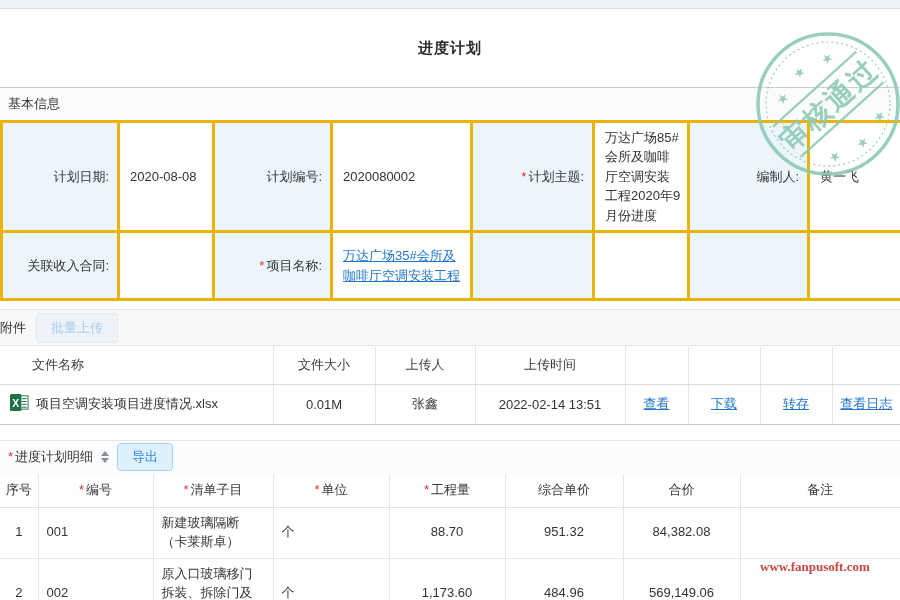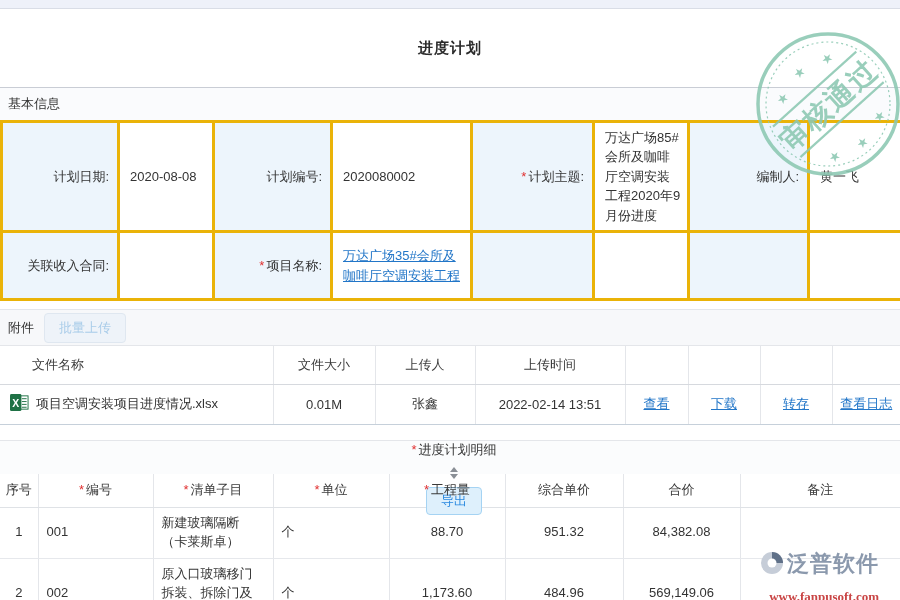--- a/index.html
+++ b/index.html
@@ -24,41 +24,41 @@
   .form-table td.lbl { background:#edf5fc; text-align:right; padding:4px 8px 4px 4px; }
   .form-table td.val { background:#fff; padding:4px 6px 4px 10px; }
   .form-table tr.r1 { height:110px; }
   .form-table tr.r2 { height:68px; }
   .req { color:#e03030; margin-right:2px; }
   .link { color:#2276c8; text-decoration:underline; cursor:pointer; }
 
   
   .attach-bar {
     margin-top:8px; border-top:1px solid #e4e6ea; border-bottom:1px solid #e4e6ea;
-    background:#f7f8fa; height:37px; display:flex; align-items:center; gap:10px; padding-left:8px;
+    background:#f7f8fa; height:37px; display:flex; align-items:center; gap:10px; 
   }
   .btn-upload {
     background:#eef3f9; border:1px solid #dfe7f0; color:#a9cce9;
     border-radius:4px; padding:5px 14px; font-size:13px; cursor:pointer;
   }
   .attach-table th, .attach-table td { border-left:1px solid #e4e6ea; }
   .attach-table th:first-child, .attach-table td:first-child { border-left:none; }
   .attach-table th {
     height:38px; font-weight:normal; color:#3c3c3c; border-bottom:1px solid #d6d9de;
     text-align:center; background:#fff;
   }
   .attach-table th.c-name { text-align:left; padding-left:32px; }
   .attach-table td { height:40px; text-align:center; border-bottom:1px solid #c6d0da; }
   .attach-table td.c-name { text-align:left; padding-left:10px; }
   .filecell { display:flex; align-items:center; gap:7px; }
 
   
   .detail-bar {
     margin-top:15px; border-top:1px solid #e4e6ea; background:#fbfcfd;
-    height:34px; display:flex; align-items:center; gap:8px; padding-left:8px;flex-direction:column;
+    height:34px; display:flex; align-items:center; gap:8px; padding-left:8px;
   }
   .sort-icon { display:inline-flex; flex-direction:column; align-items:center; cursor:pointer; }
   .tri-up { width:0; height:0; border-left:4px solid transparent; border-right:4px solid transparent; border-bottom:5px solid #8a8f96; margin-bottom:2px; }
   .tri-down { width:0; height:0; border-left:4px solid transparent; border-right:4px solid transparent; border-top:5px solid #8a8f96; }
   .btn-export {
     background:#def0fc; border:1px solid #a5d3f3; color:#2b8ae0;
     border-radius:4px; padding:4px 14px; font-size:13px; cursor:pointer;
   }
   .detail-table th, .detail-table td { border-left:1px solid #e4e6ea; }
   .detail-table th:first-child, .detail-table td:first-child { border-left:none; }
@@ -257,26 +257,16 @@
       <text x="44" y="50" font-size="13" fill="#8cc8b2">★</text>
       <text x="74" y="42" font-size="13" fill="#8cc8b2">★</text>
       <text x="104" y="50" font-size="13" fill="#8cc8b2">★</text>
       <text x="44" y="128" font-size="13" fill="#8cc8b2">★</text>
       <text x="74" y="136" font-size="13" fill="#8cc8b2">★</text>
       <text x="104" y="128" font-size="13" fill="#8cc8b2">★</text>
     </g>
   </svg>
 
   <div class="logo">
-    <div class="logo-top">
-      <span>
-        <svg width="24" height="24" viewBox="0 0 24 24">
-          <circle cx="12" cy="12" r="11" fill="#c6cdd8"></circle>
-          <path d="M12 12 L12 1 A11 11 0 0 1 23 12 Z" fill="#5f7088"></path>
-          <circle cx="12" cy="12" r="4.5" fill="#ffffff"></circle>
-        </svg>
-      </span>
-      <span class="logo-name">泛普软件</span>
-    </div>
     <div class="logo-url">www.fanpusoft.com</div>
   </div>
 
 </div>
 
 </body></html>

